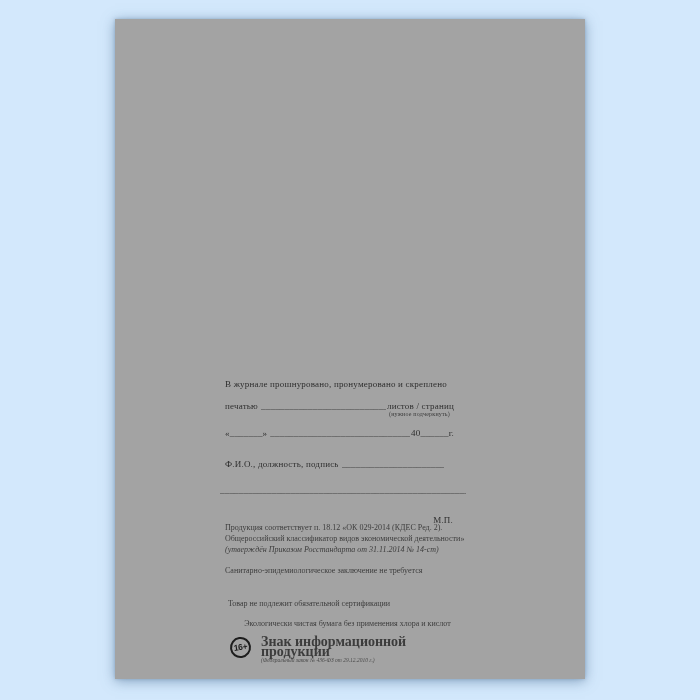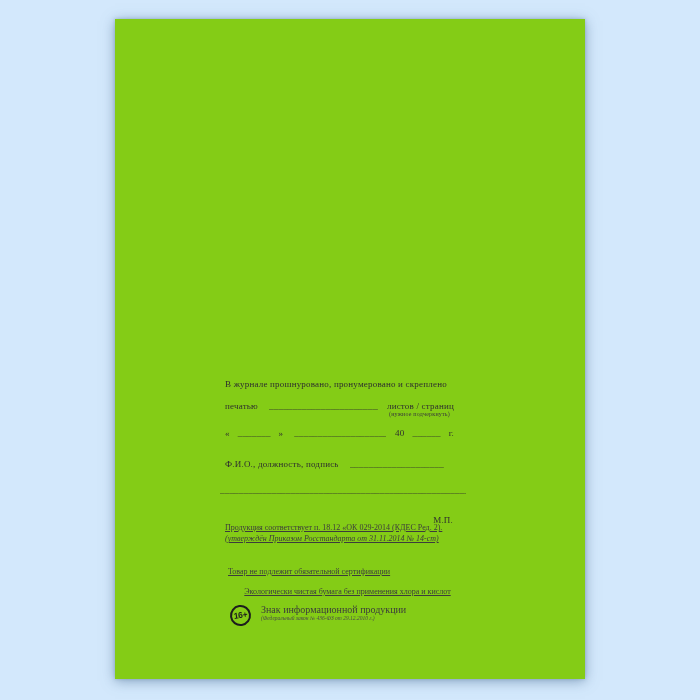--- a/index.html
+++ b/index.html
@@ -9,37 +9,37 @@
     height: 700px;
     background: #d3e8fc;
     font-family: "Liberation Serif", "DejaVu Serif", serif;
     overflow: hidden;
   }
   .page {
     position: relative;
     width: 470px;
     height: 660px;
     margin: 19px auto 0;
-    background: #84cc16;
+    background: #a3a3a3;
     box-shadow: 0 2px 12px rgba(105, 138, 170, 0.75), 0 0 3px rgba(120, 150, 180, 0.5);
   }
 
   
   .stamp-block {
     position: absolute;
     left: 110px;
     top: 359px;
     width: 229px;
     font-size: 9px;
     line-height: 12px;
     color: #2e2e2e;
     letter-spacing: 0.2px;
   }
   .s-line { white-space: nowrap; }
-  .s-flex { display: flex; align-items: baseline; gap: 8px; }
+  .s-flex { display: flex; align-items: baseline; }
   .fill {
     flex: 1 1 0;
     min-width: 0;
     overflow: hidden;
     white-space: nowrap;
     margin-left: 3px;
     margin-right: 1px;
   }
   .s-note {
     margin-top: -2px;
@@ -64,21 +64,21 @@
   
   .info-block {
     position: absolute;
     left: 110px;
     top: 503px;
     width: 245px;
     font-size: 8px;
     line-height: 11px;
     color: #3c3c3c;
   }
-  .i-line { white-space: nowrap; text-decoration: underline; }
+  .i-line { white-space: nowrap; }
   .i-italic { font-style: italic; }
   .i-sanitary { margin-top: 10px; }
   .i-cert { margin-top: 22px; margin-left: 3px; }
   .i-eco { margin-top: 9px; text-align: center; }
   .badge-row {
     margin-top: 8px;
     display: flex;
     align-items: flex-start;
   }
   .age-circle {
@@ -92,21 +92,21 @@
     align-items: center;
     justify-content: center;
     font-family: "Liberation Sans", "DejaVu Sans", sans-serif;
     font-weight: bold;
     font-size: 8.5px;
     letter-spacing: -0.3px;
     color: #1d1d1d;
     transform: rotate(-8deg);
   }
   .badge-text { margin-left: 10px; }
-  .badge-label { font-size: 10px; line-height: 10px; }
+  .badge-label { font-size: 14px; line-height: 10px; font-weight: bold; }
   .badge-law {
     font-size: 5.5px;
     line-height: 7px;
     font-style: italic;
     color: #4a4a4a;
   }
 </style>
 </head>
 <body>
 
@@ -140,22 +140,24 @@
     </div>
 
     <div class="s-signature">________________________________________________________________________________</div>
 
     <div class="s-line s-mp">М.П.</div>
   </div>
 
   <div class="info-block">
 
     <div class="i-line">Продукция соответствует п. 18.12 «ОК 029-2014 (КДЕС Ред. 2).</div>
+    <div class="i-line">Общероссийский классификатор видов экономической деятельности»</div>
     <div class="i-line i-italic">(утверждён Приказом Росстандарта от 31.11.2014 № 14-ст)</div>
 
+    <div class="i-line i-sanitary">Санитарно-эпидемиологическое заключение не требуется</div>
 
     <div class="i-line i-cert">Товар не подлежит обязательной сертификации</div>
 
     <div class="i-line i-eco">Экологически чистая бумага без применения хлора и кислот</div>
 
     <div class="badge-row">
       <div class="age-circle">16+</div>
       <div class="badge-text">
         <div class="badge-label">Знак информационной продукции</div>
         <div class="badge-law">(Федеральный закон № 436-ФЗ от 29.12.2010 г.)</div>

